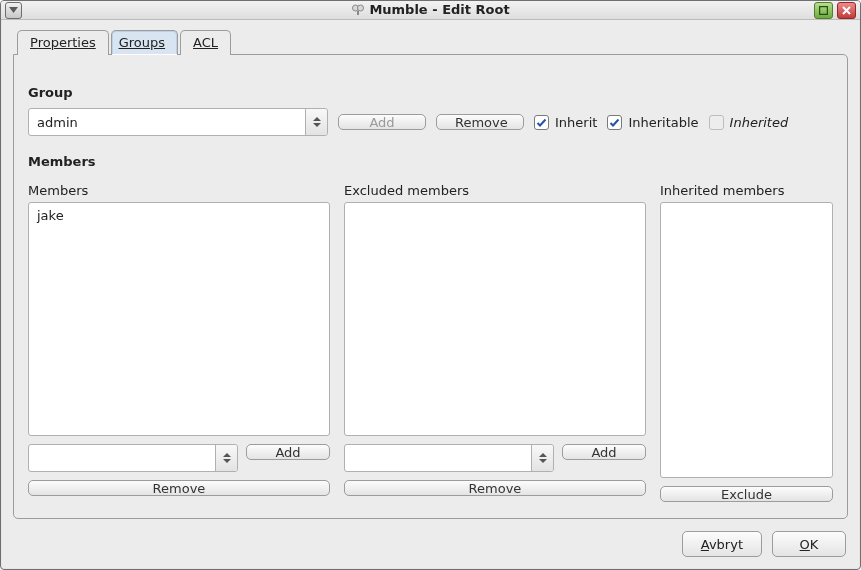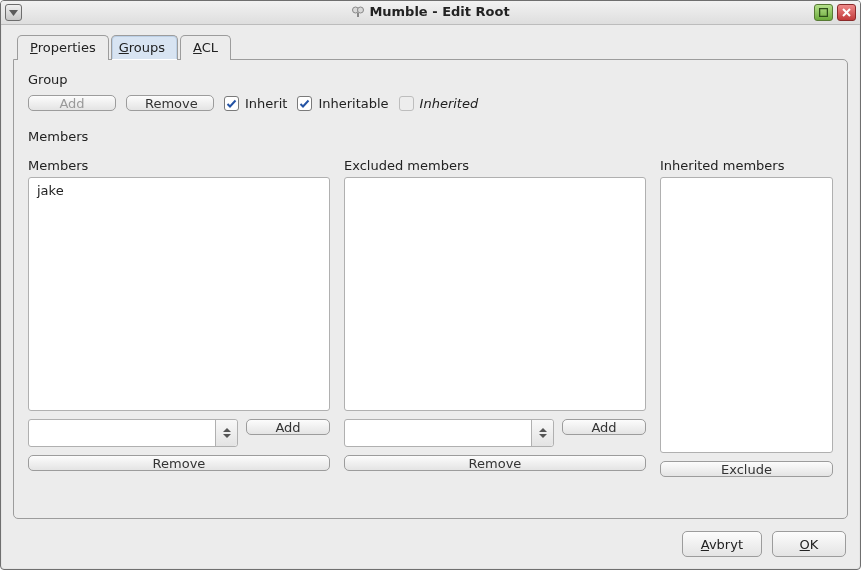--- a/index.html
+++ b/index.html
@@ -43,39 +43,39 @@
     background:linear-gradient(#b5e08b,#6cab3c); display:flex; align-items:center; justify-content:center;
   }
   .tb-btn.close { border-color:#8a2a2a; background:linear-gradient(#ef8a8a,#c23a3a); }
   .tb-btn svg{display:block}
 
   .client {
     flex:1; padding:10px 12px 12px 12px; display:flex; flex-direction:column;
   }
 
   
-  .tabbar { display:flex; align-items:flex-end; gap:0; margin-bottom:-1px; padding-left:4px;}
+  .tabbar { display:flex; align-items:flex-end; gap:0; margin-bottom:-1px; padding-left:4px;text-decoration:underline;}
   .tab {
     padding:4px 12px 5px 12px; border:1px solid var(--tab-border); border-bottom:none;
     border-top-left-radius:5px; border-top-right-radius:5px; background:var(--panel-bg);
     margin-right:2px; position:relative;
   }
   .tab.active {
     background:var(--tab-active-bg);
     box-shadow:0 -1px 0 #ffffff inset, 0 0 0 1px #bcd0e6 inset;
     z-index:2;
     padding-left:7px;
   }
   .tab span.accel { text-decoration:underline; }
   .tabpanel {
     border:1px solid var(--tab-border); border-radius:5px; border-top-left-radius:0;
     flex:1; background:var(--panel-bg); padding:12px 14px 16px 14px; display:flex; flex-direction:column;
   }
 
-  .section-label { font-weight:normal; margin:0 0 8px 0; }
+  .section-label { font-weight:bold; margin:18px 0 8px 0; }
   .row { display:flex; align-items:center; gap:10px; }
 
   .combo {
     display:flex; border:1px solid var(--listbox-border); background:var(--listbox-bg); border-radius:3px; height:28px;
   }
   .combo input { border:none; flex:1; padding:0 8px; font-size:13px; outline:none; background:transparent;}
   .combo .spin {
     width:22px; border-left:1px solid var(--listbox-border);
     background:linear-gradient(to bottom,#f8f8f8,#e3e3e3);
     display:flex; flex-direction:column; align-items:center; justify-content:center; gap:2px;
@@ -158,20 +158,27 @@
     <div class="tabbar">
       <div class="tab"><span class="accel">P</span><span>roperties</span></div>
       <div class="tab active"><span class="accel">G</span><span>roups</span></div>
       <div class="tab"><span class="accel">A</span><span>CL</span></div>
     </div>
 
     <div class="tabpanel">
 
       <div class="section-label">Group</div>
       <div class="row">
+        <div class="combo" style="width:300px">
+          <input type="text" value="admin" style="">
+          <div class="spin">
+            <div class="tri-up"></div>
+            <div class="tri-down"></div>
+          </div>
+        </div>
         <button class="btn disabled" disabled="" style="width:88px">Add</button>
         <button class="btn" style="width:88px">Remove</button>
 
         <label class="chk">
           <span class="box">
             <svg width="11" height="11" viewBox="0 0 11 11">
                 <polyline points="1.5,6 4,8.5 9.5,2.5" fill="none" stroke="#2554a5" stroke-width="2"></polyline>
               </svg>
           </span>
           <span>Inherit</span>

